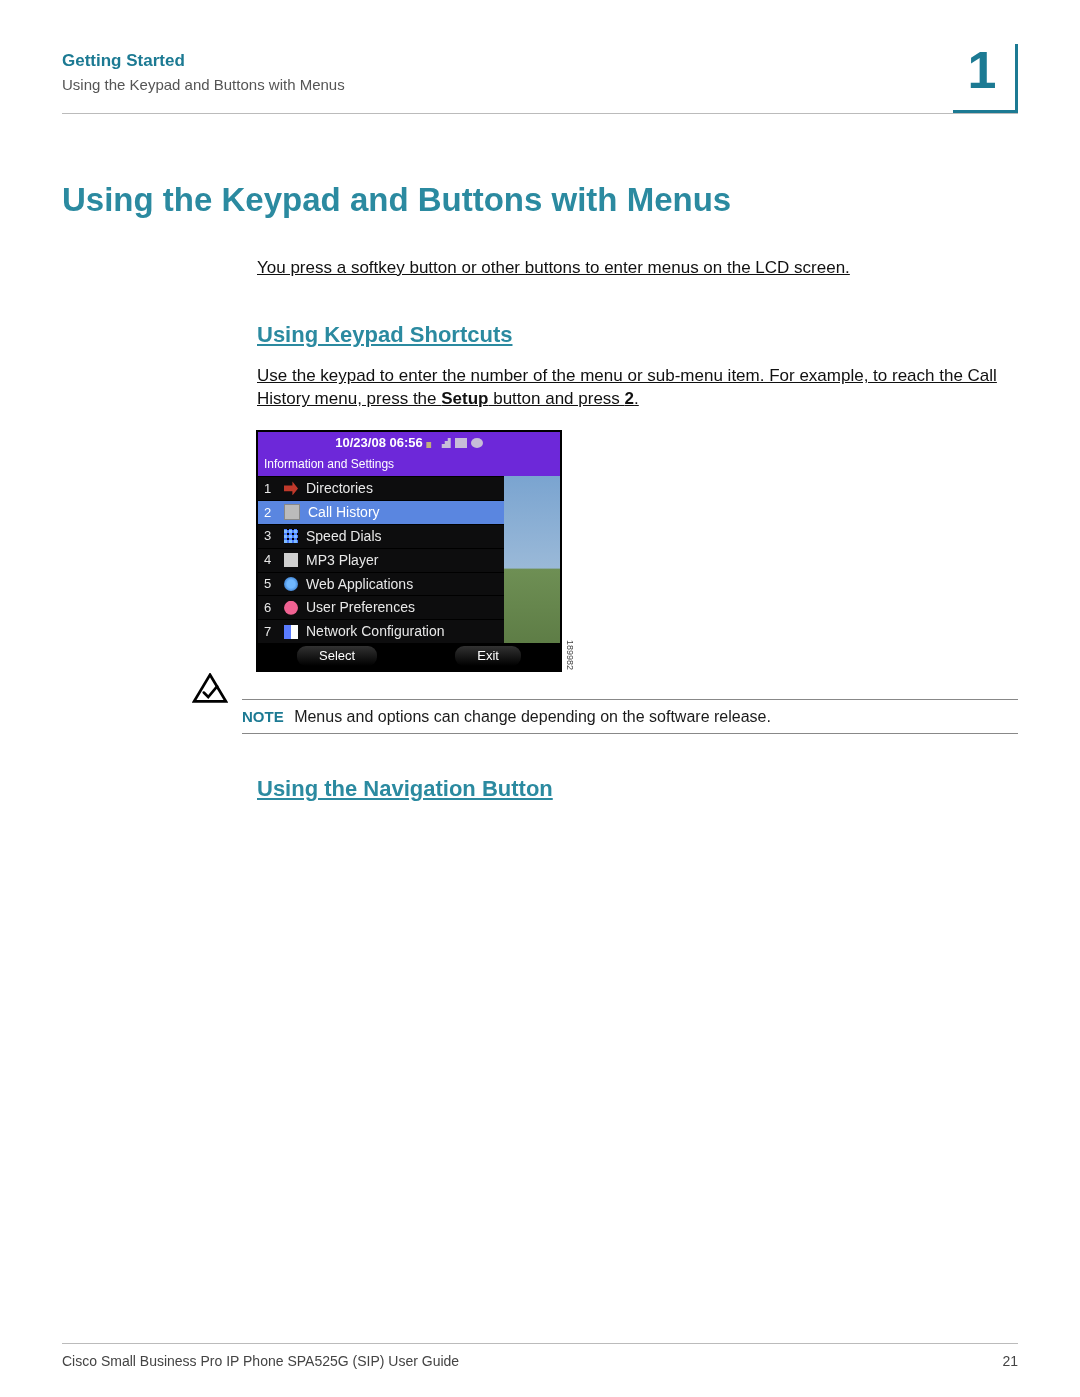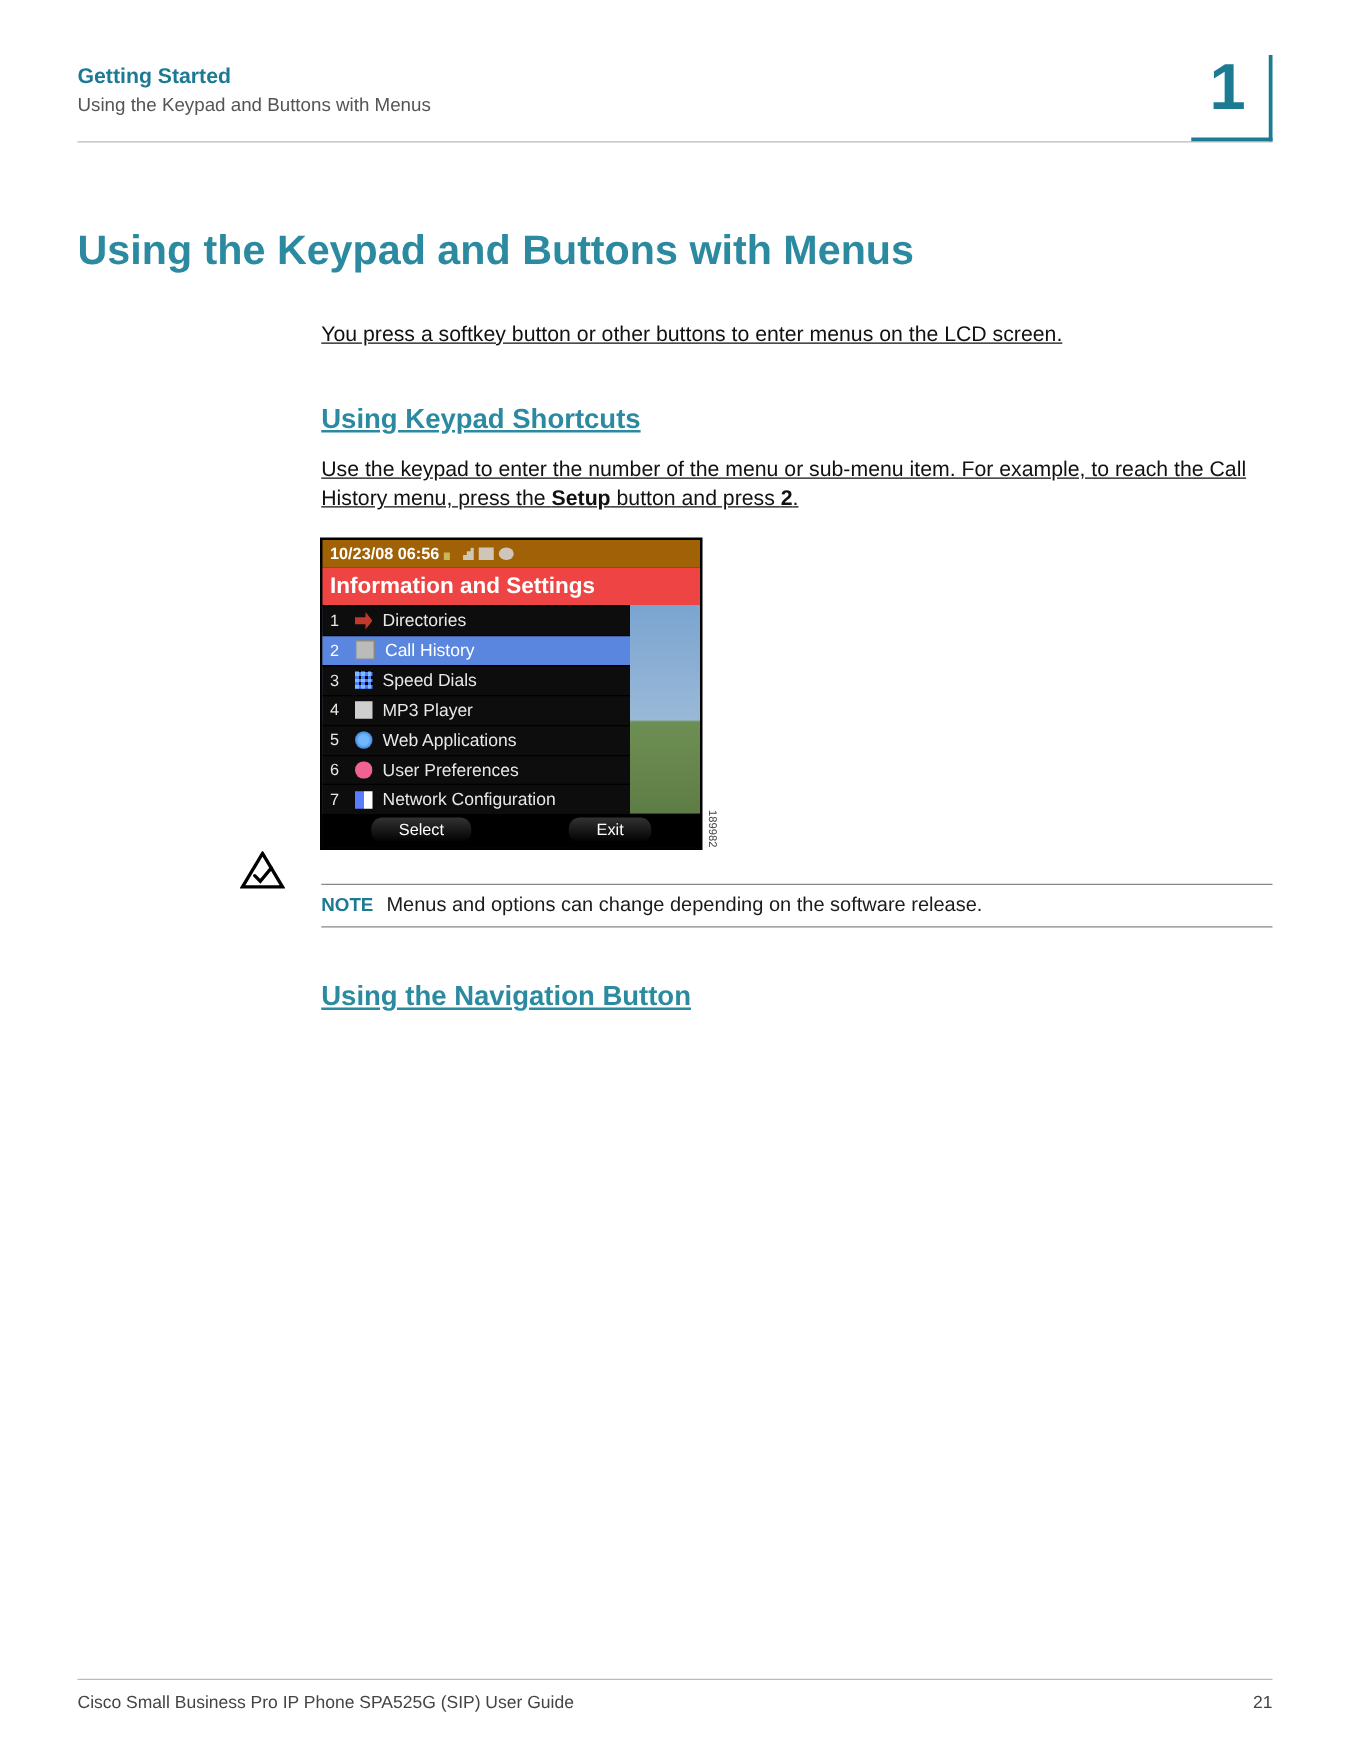--- a/index.html
+++ b/index.html
@@ -100,45 +100,45 @@
     border:1px solid #000;
     background:var(--dark);
     margin-top:20px;
     box-shadow:0 0 0 1px #000;
     position:relative;
     font-family:Tahoma, Arial, sans-serif;
     color:#fff;
   }
   .lcd .status{
     display:flex;
-    justify-content:flex-start;
+    justify-content:center;
     align-items:center;
-    background:#a16207;
+    background:#6d28d9;
     padding:2px 6px;
     font-size:13px;
     font-weight:700;
   }
   .lcd .status .icons{
     display:flex; gap:4px; align-items:center;
   }
   .lcd .status .icons span{
     display:inline-block;
     width:12px;height:10px;
     background:#d7d7d7;
     opacity:.85;
   }
   .lcd .status .icons .lock{clip-path:polygon(30% 40%,70% 40%,70% 100%,30% 100%); background:#cfc86a;}
   .lcd .status .icons .bars{clip-path:polygon(0 100%,25% 100%,25% 60%,50% 60%,50% 30%,75% 30%,75% 0,100% 0,100% 100%);}
   .lcd .status .icons .bt{border-radius:50%;}
   .lcd .titlebar{
-    background:#ef4444;
+    background:#6d28d9;
     color:#fff;
-    font-size:18px;
+    font-size:12px;
     padding:2px 6px 4px;
-    font-weight:700;
+    font-weight:400;
   }
   .lcd .scene{
     background:linear-gradient(#7aa4d0 0%,#9ab9d8 55%,#6e8f54 56%,#5e7d46 100%);
     padding:0 20px 0 0;
   }
   .lcd ul{list-style:none;margin:0;padding:0;background:var(--dark);width:246px;}
   .lcd li{
     display:flex;align-items:center;
     gap:8px;
     padding:2px 6px;
@@ -177,21 +177,21 @@
     bottom:0;
     font-size:9px;
     color:#444;
     writing-mode:vertical-rl;
   }
 
   
   .note-wrap{
     display:flex;
     align-items:flex-start;
-    gap:29px;
+    gap:14px;
     margin-top:28px;
     margin-left:130px;
   }
   .note-rule{
     border:none;border-top:1px solid #888;
     margin:0 0 6px 0;
     width:100%;
   }
   .note-rule.bot{margin:6px 0 0;}
   .note-icon{

